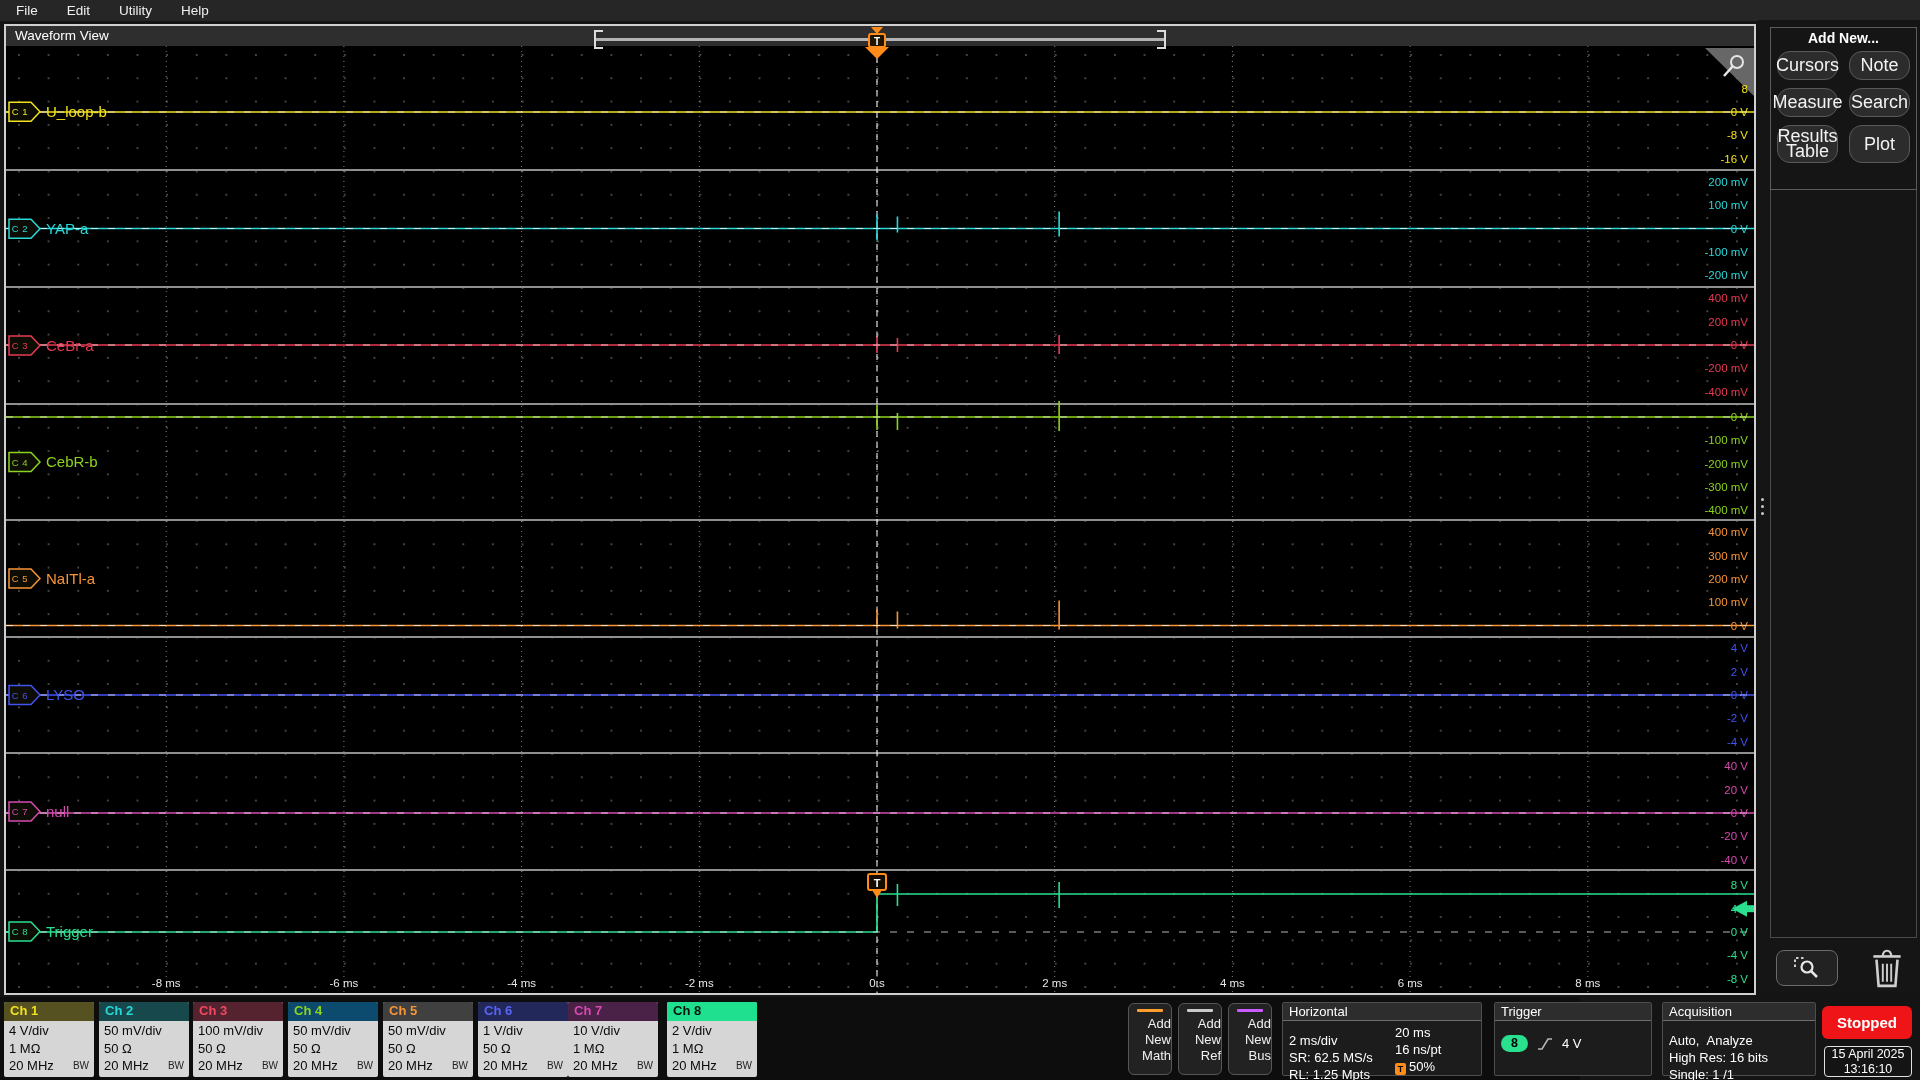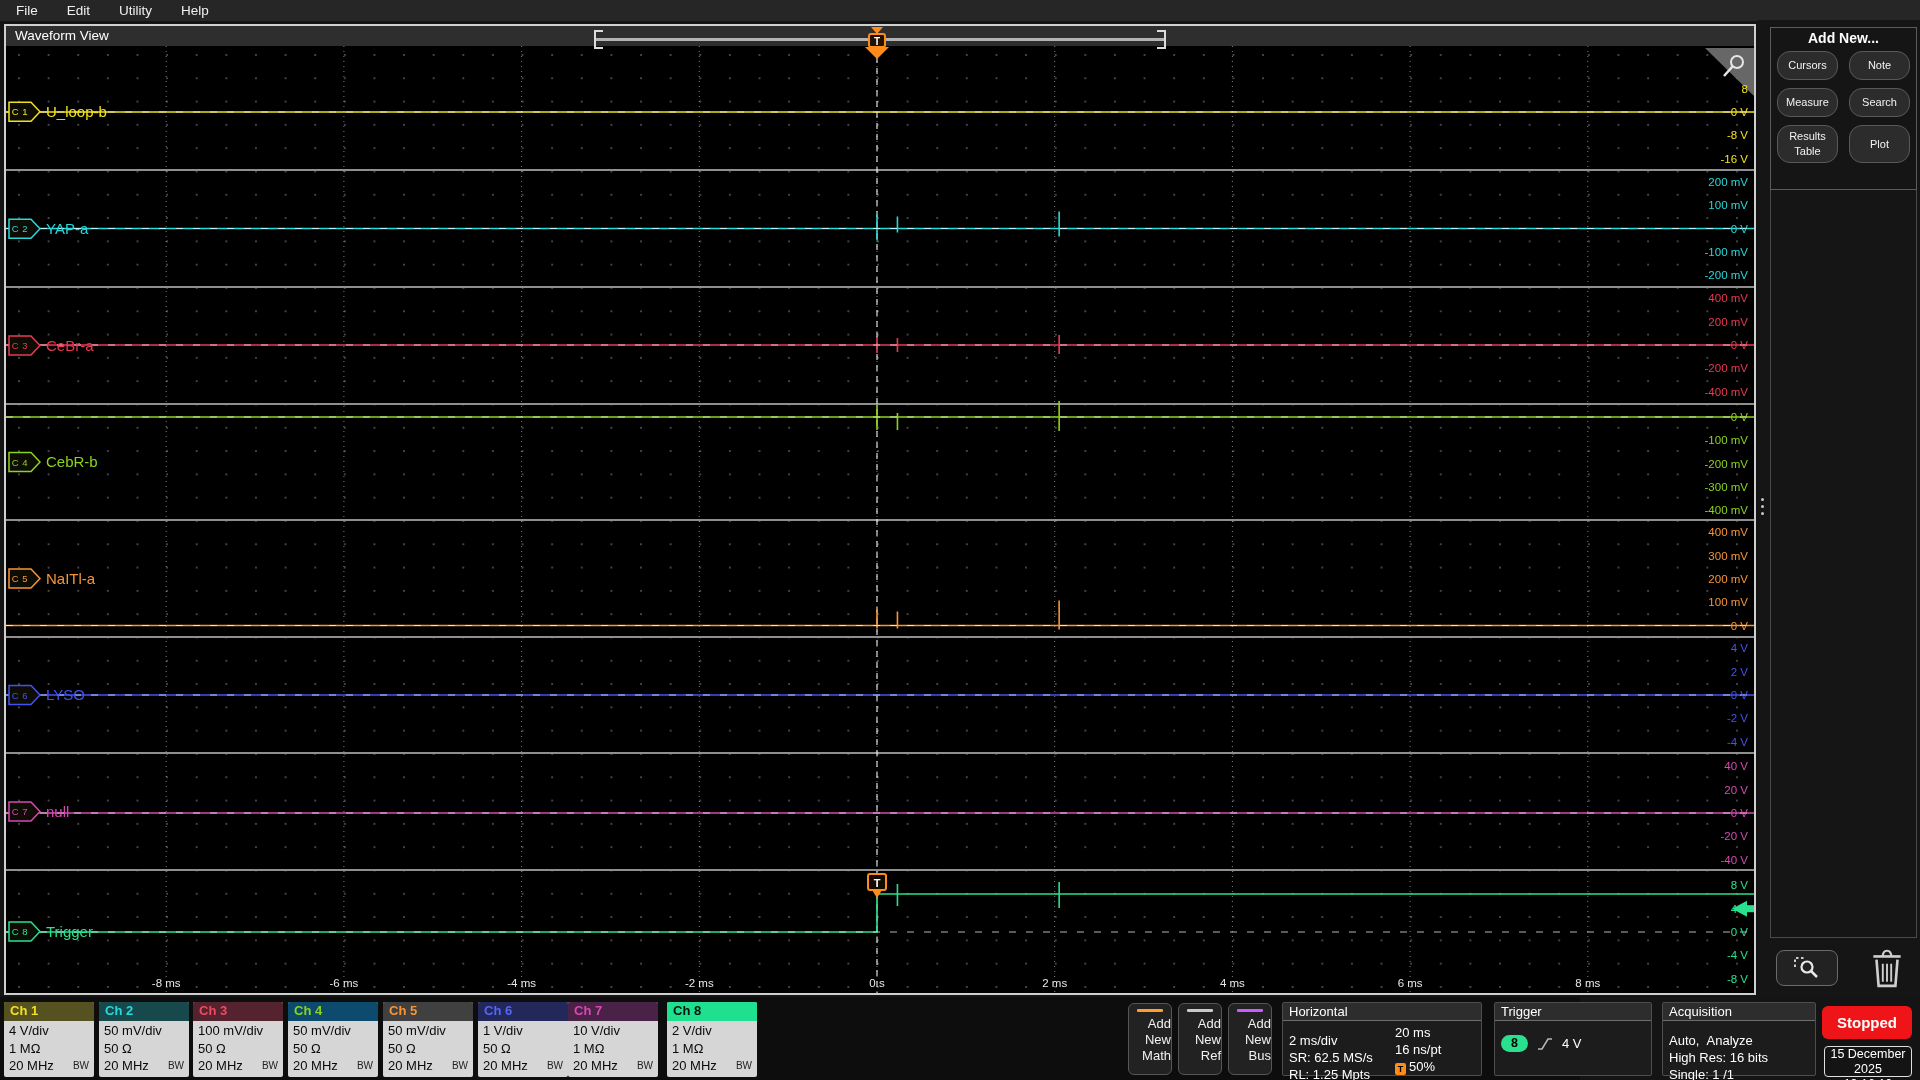--- a/index.html
+++ b/index.html
@@ -16,21 +16,21 @@
   #plot{position:absolute;left:0;top:20px;width:1748px;height:947px;background:#000;}
   #plot svg text{font-family:"Liberation Sans","DejaVu Sans",sans-serif;}
   
   .right-panel{position:absolute;left:1758px;top:20px;width:162px;height:978px;background:#151515;}
   .rp-frame{position:absolute;left:12px;top:7px;right:3px;height:163px;border:1px solid #5c5c5c;}
   .rp-vline{position:absolute;left:12px;top:170px;height:747px;border-left:1px solid #4a4a4a;}
   .rp-vline2{position:absolute;right:3px;top:170px;height:747px;border-left:1px solid #4a4a4a;}
   .rp-div2{position:absolute;left:12px;right:3px;top:917px;border-top:1px solid #4a4a4a;}
   .rp-title{position:absolute;left:12px;right:3px;top:10px;text-align:center;color:#fff;font-size:14px;font-weight:bold;}
   .rp-grid{position:absolute;left:19px;top:31px;display:grid;grid-template-columns:61px 61px;grid-template-rows:29px 29px 38px;gap:8px 11px;}
-  .rp-btn{background:#2c2c2c;border:1px solid #595959;border-radius:13px;color:#f2f2f2;font-size:11px;
+  .rp-btn{background:#2c2c2c;border:1px solid #595959;border-radius:13px;color:#f2f2f2;font-size:18px;
     display:flex;align-items:center;justify-content:center;text-align:center;line-height:15px;padding:1px;cursor:pointer;}
   .drag-dots{position:absolute;left:3px;top:478px;display:flex;flex-direction:column;gap:4px;}
   .drag-dots i{width:3px;height:3px;border-radius:50%;background:#c9c9c9;}
   .rp-zoom-btn{position:absolute;left:18px;top:930px;width:62px;height:36px;background:#222;border:1px solid #6a6a6a;border-radius:8px;
     display:flex;align-items:center;justify-content:center;cursor:pointer;}
   .rp-trash{position:absolute;left:106px;top:926px;width:46px;height:44px;display:flex;align-items:center;justify-content:center;cursor:pointer;}
   
   .bottom-bar{position:absolute;left:0;top:997px;width:1580px;height:83px;background:#0d0d0d;}
   .ch-badge{position:absolute;top:5px;width:90px;height:75px;border-radius:2px;overflow:hidden;background:#d6d6d6;cursor:pointer;}
   .ch-head{height:19px;font-size:13px;font-weight:bold;padding:1px 6px;}
@@ -387,16 +387,16 @@
     <div class="bb-head">Acquisition</div>
     <div class="bb-body">
       <div><span>Auto,</span>&nbsp;&nbsp;<span>Analyze</span></div>
       <div>High Res: 16 bits</div>
       <div>Single: 1 /1</div>
     </div>
   </div>
 
   <div class="stopped-btn" style="background: rgb(238, 20, 24);">Stopped</div>
   <div class="datetime">
-    <div>15 December 2025</div>
+    <div>15 April 2025</div>
     <div>13:16:10</div>
   </div>
 </div>
 
 </body></html>

